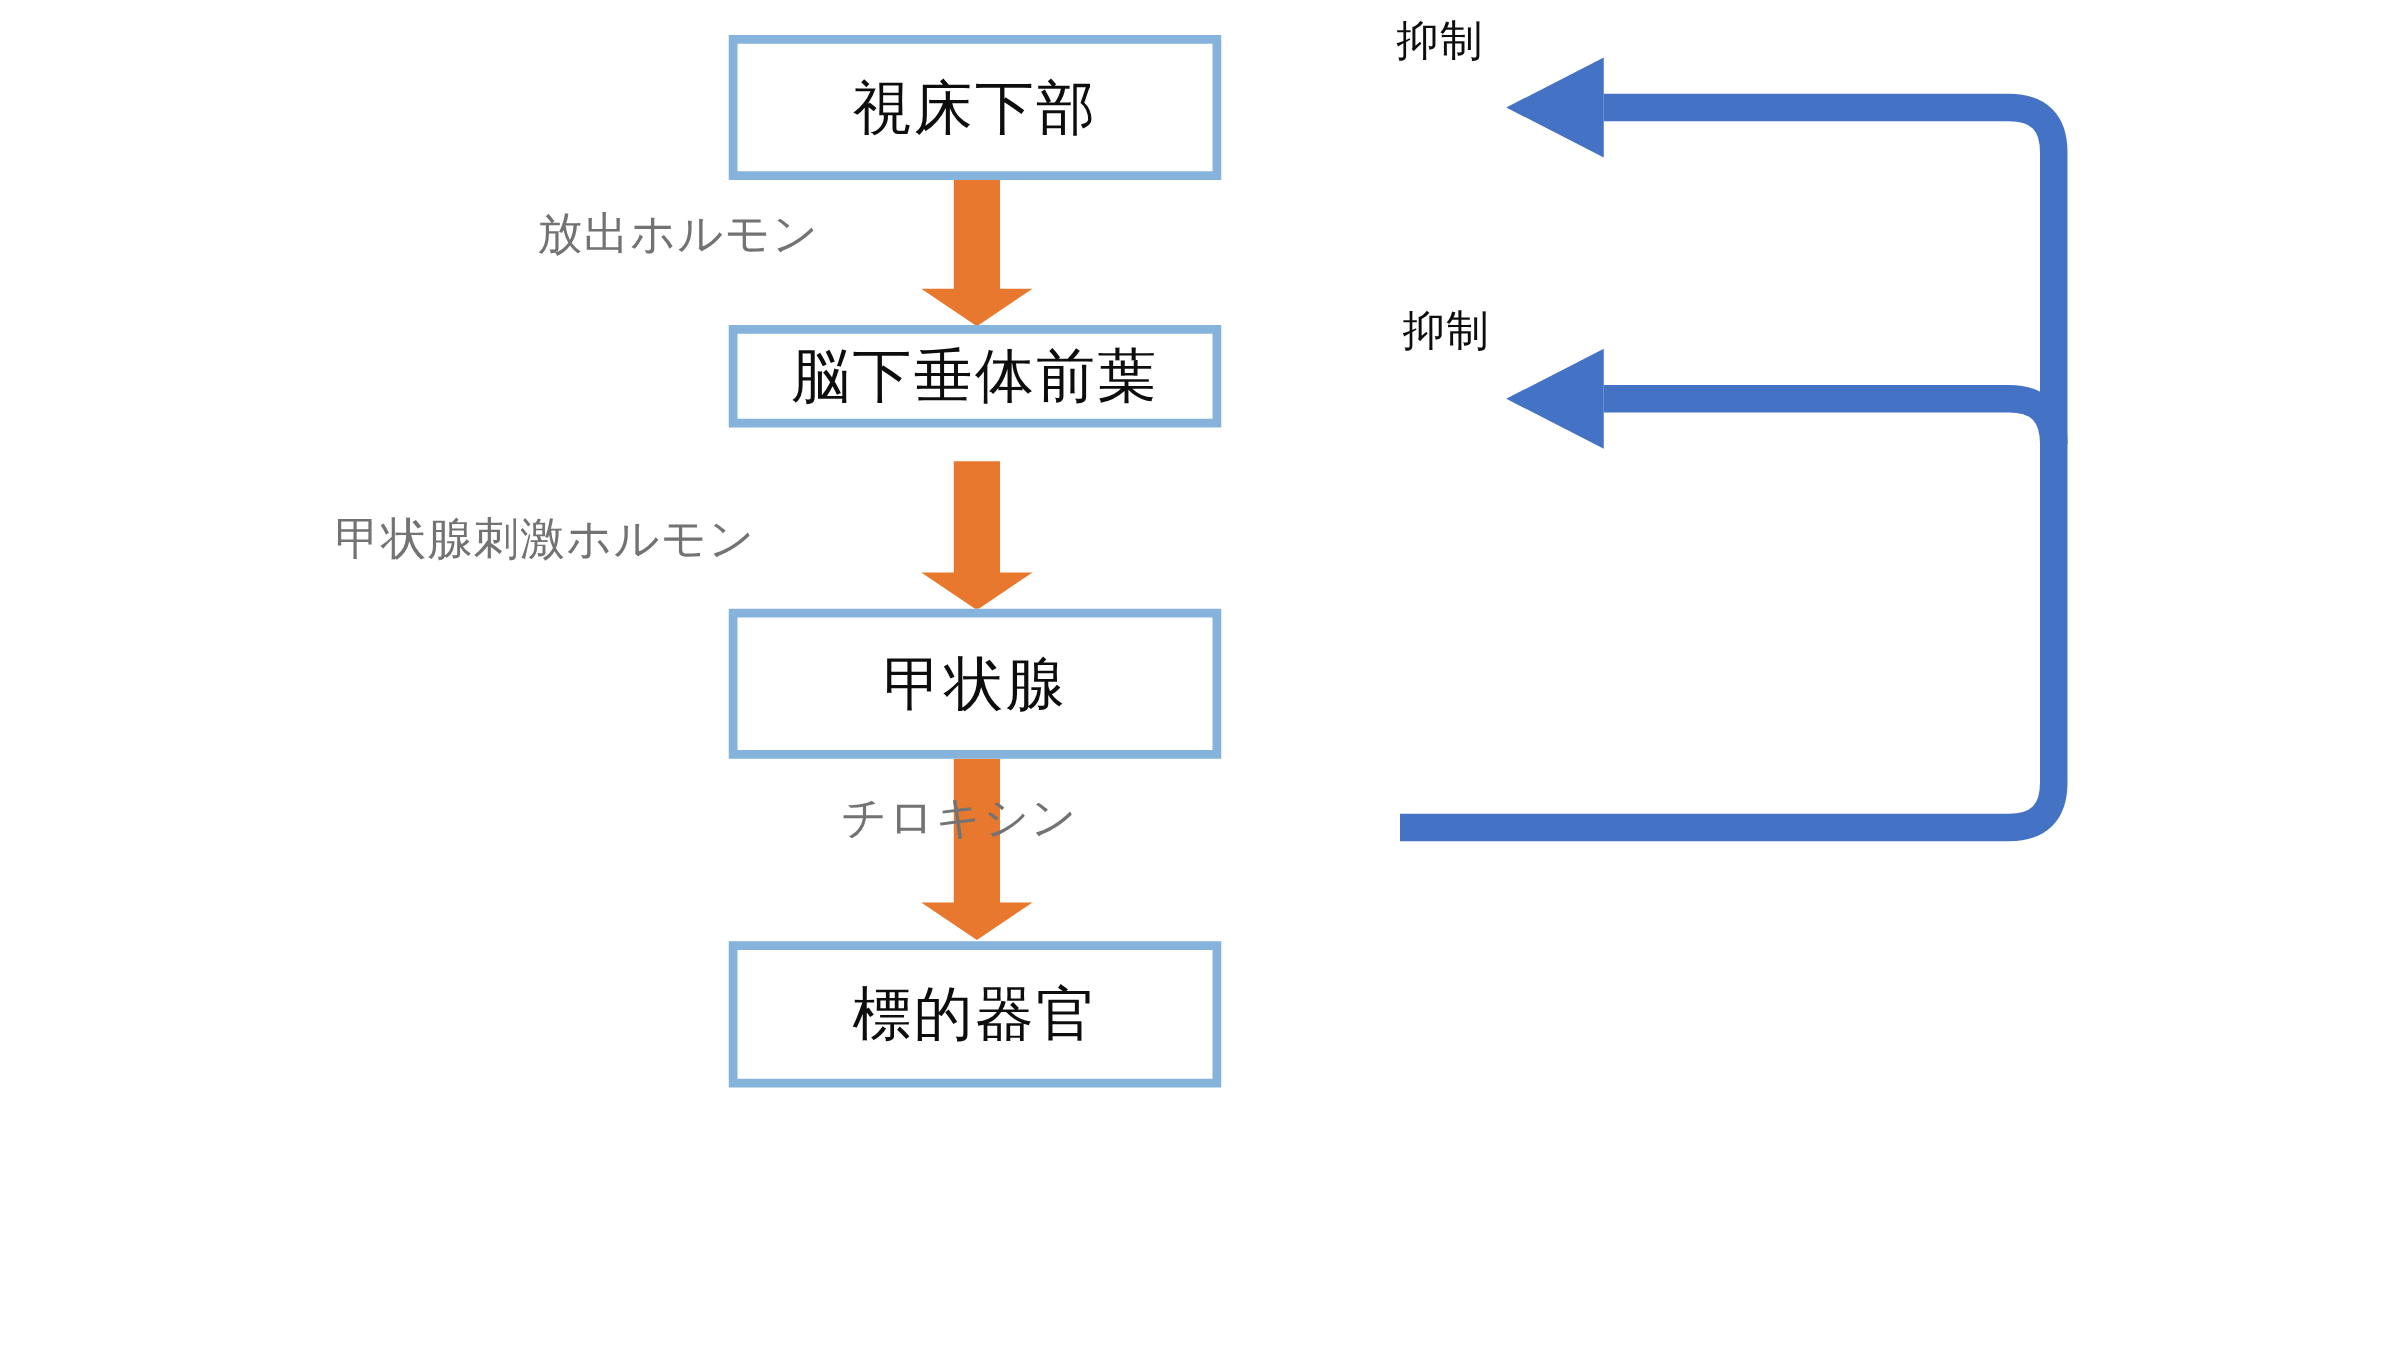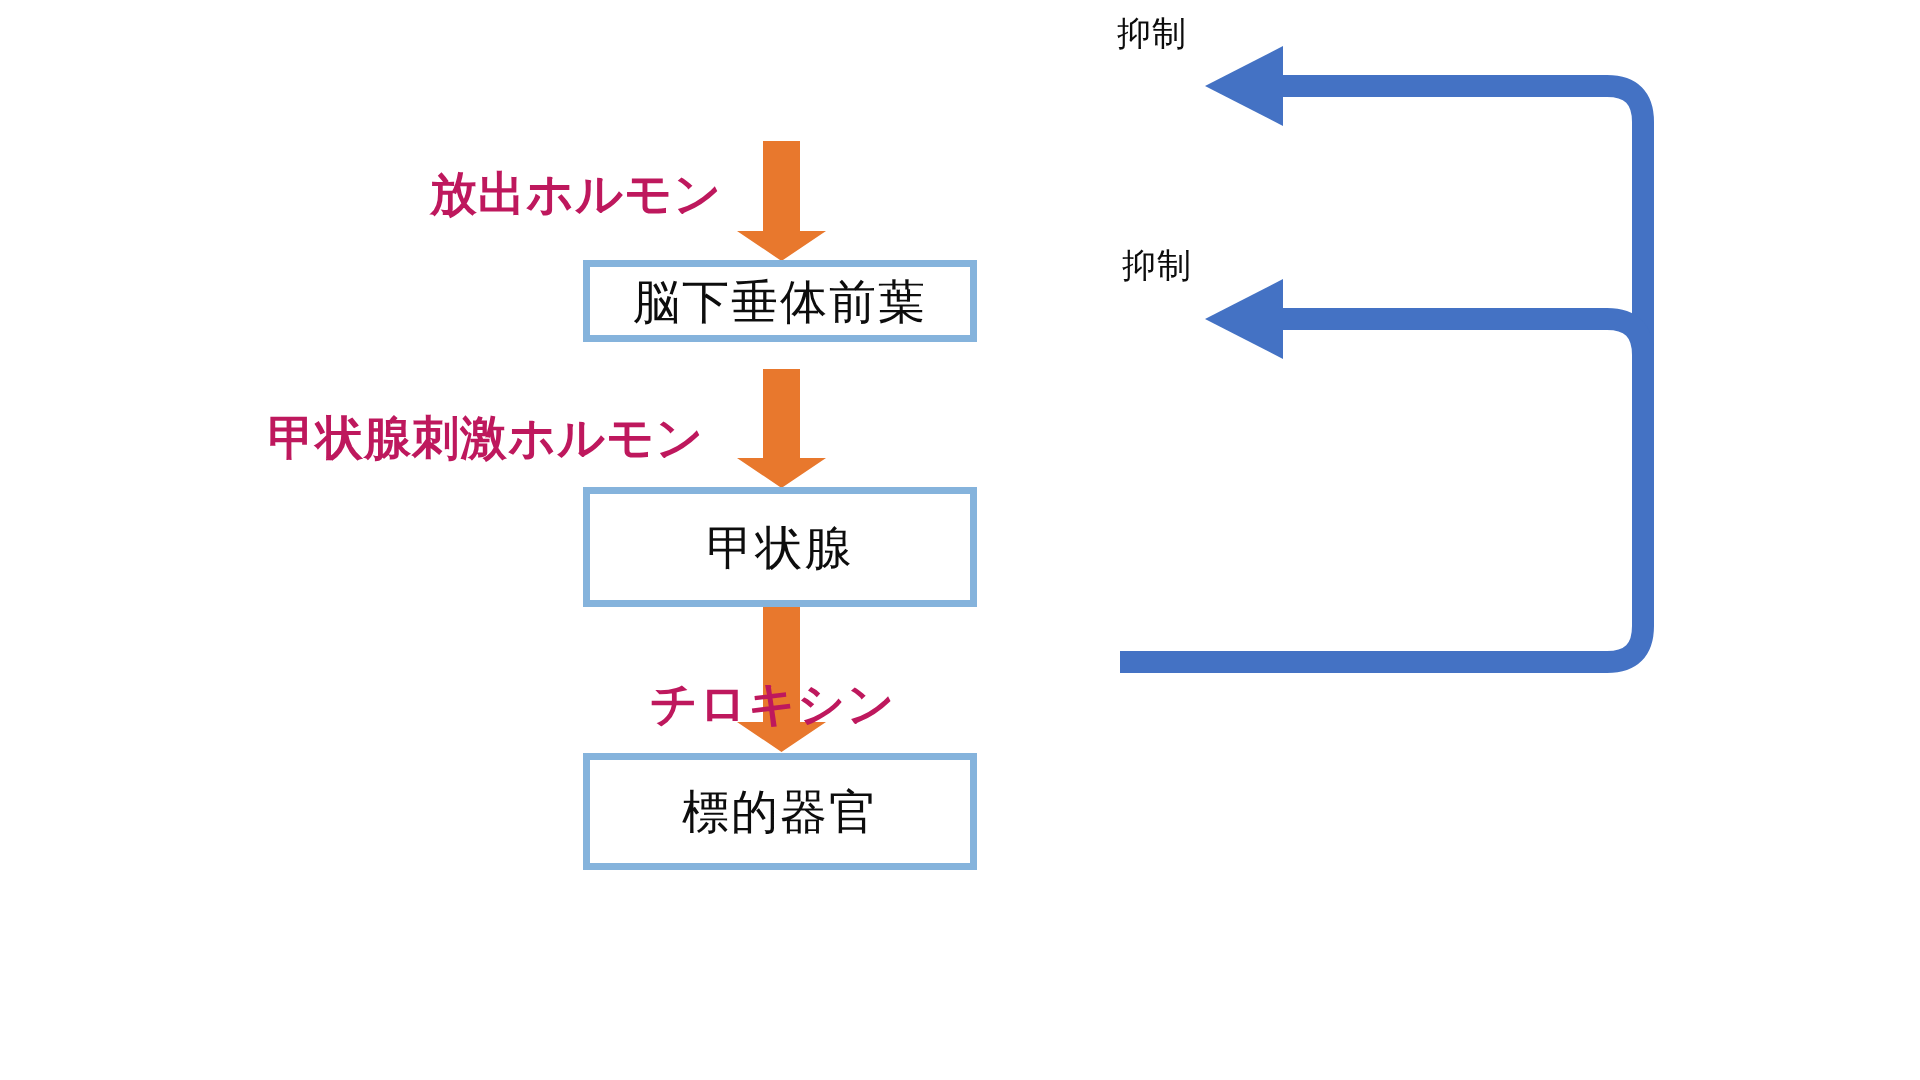--- a/index.html
+++ b/index.html
@@ -37,27 +37,26 @@
   .node-label {
     font-size: 47px;
     color: #0d0d0d;
     letter-spacing: 2px;
     line-height: 1;
     white-space: nowrap;
     font-family: "DejaVu Sans", "Liberation Sans", sans-serif;
   }
   .hormone-label {
     position: absolute;
-    font-size: 47px;
-    color: #be185d;
+    font-size: 36px;
+    color: #737373;
     letter-spacing: 1px;
     line-height: 1;
     white-space: nowrap;
     font-family: "DejaVu Sans", "Liberation Sans", sans-serif;
-    font-weight: bold;
   }
   .inhibit-label {
     position: absolute;
     font-size: 34px;
     color: #0d0d0d;
     letter-spacing: 1px;
     line-height: 1;
     white-space: nowrap;
     font-family: Liberation Sans, sans-serif;
   }
@@ -90,36 +89,39 @@
 
     <g>
       <path d="M 1283 46 L 1283 126 L 1205 86 Z" fill="#4472C4"></path>
     </g>
 
     <g>
       <path d="M 1283 279 L 1283 359 L 1205 319 Z" fill="#4472C4"></path>
     </g>
   </svg>
 
+  <div class="node-box" style="left:583px; top:28px; width:394px; height:116px;">
+    <span class="node-label">視床下部</span>
+  </div>
 
   <div class="node-box" style="left:583px; top:260px; width:394px; height:82px;">
     <span class="node-label">脳下垂体前葉</span>
   </div>
 
   <div class="node-box" style="left:583px; top:487px; width:394px; height:120px;">
     <span class="node-label">甲状腺</span>
   </div>
 
   <div class="node-box" style="left:583px; top:753px; width:394px; height:117px;">
     <span class="node-label">標的器官</span>
   </div>
 
   <div class="hormone-label" style="left:430px; top:170px;">放出ホルモン</div>
 
   <div class="hormone-label" style="left:268px; top:414px;">甲状腺刺激ホルモン</div>
 
-  <div class="hormone-label" style="left:650px; top:637px;margin-top:43px;">チロキシン</div>
+  <div class="hormone-label" style="left:673px; top:637px;">チロキシン</div>
 
   <div class="inhibit-label" style="left:1117px; top:16px;">抑制</div>
 
   <div class="inhibit-label" style="left:1122px; top:248px;">抑制</div>
 
 </div>
 
 </body></html>

